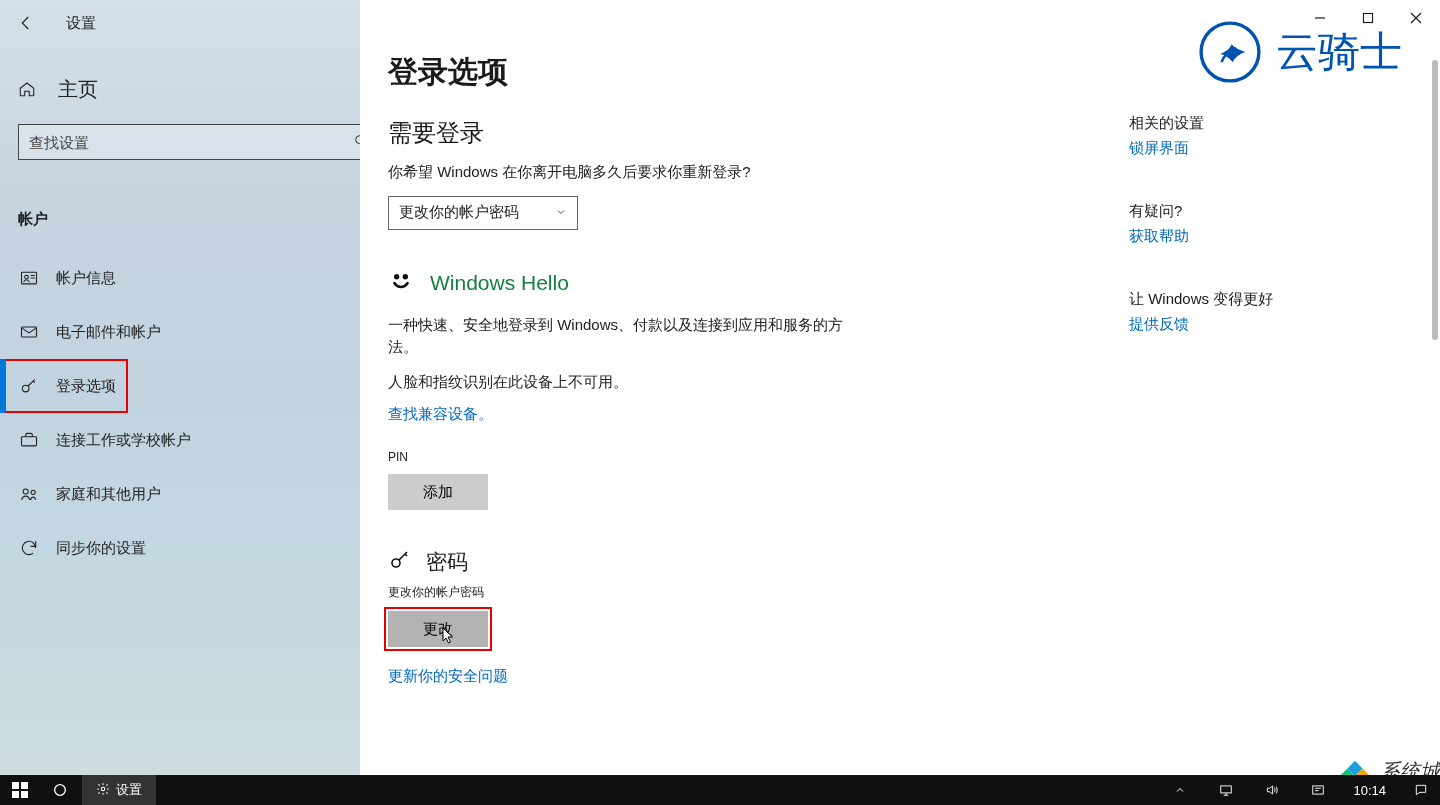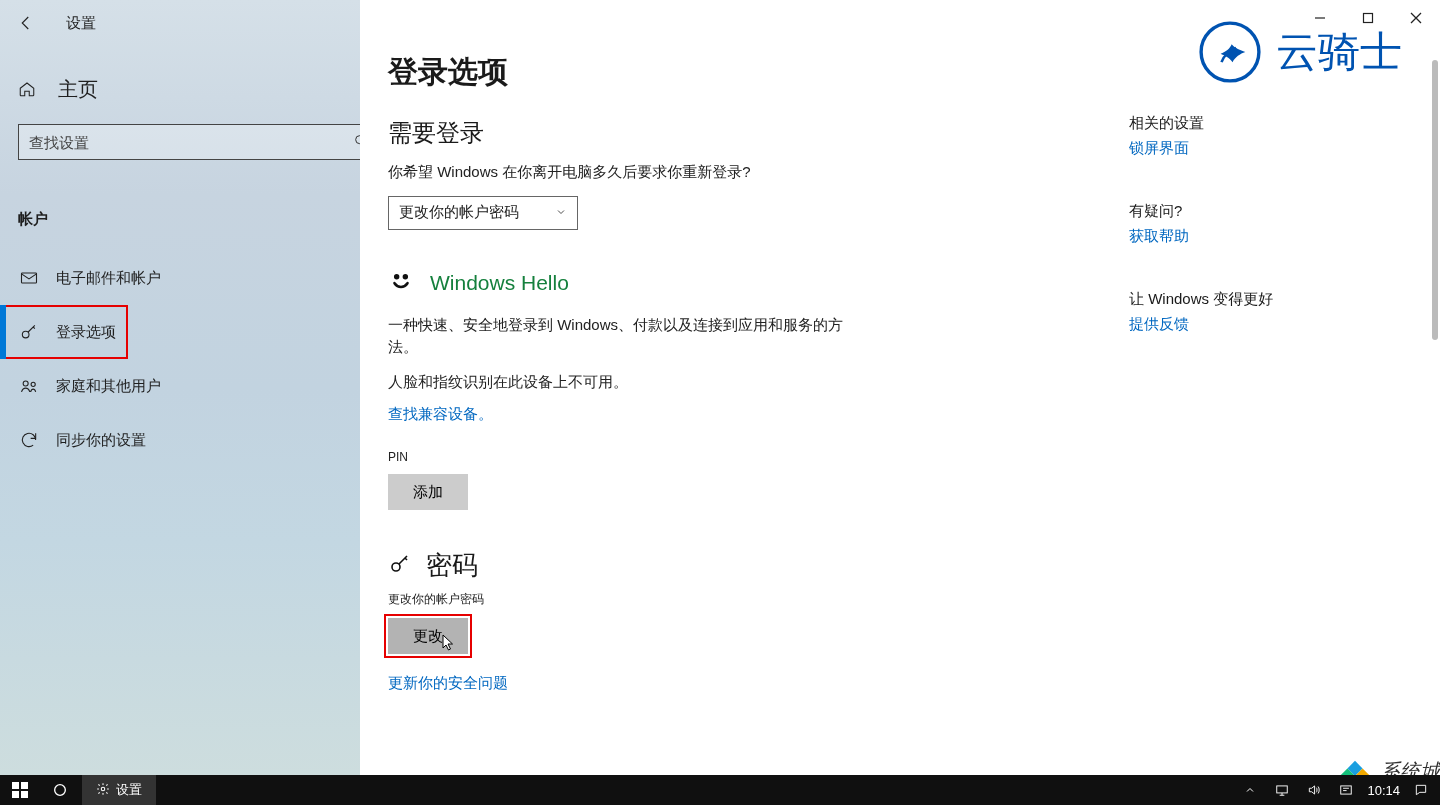--- a/index.html
+++ b/index.html
@@ -143,25 +143,25 @@
   height: 34px;
   border:1px solid #666;
   display:flex;align-items:center;justify-content:space-between;
   padding:0 10px;font-size:15px;color:#222;margin-bottom:38px;
 }
 .hello-row{display:flex;align-items:center;margin-bottom:16px}
 .hello-row .smile{margin-right:16px}
 .hello-row .hello-title{font-size:21px;color:#15803d}
 .link-text{font-size:15px;color:#0067c0;margin-bottom:16px;display:inline-block}
 .sublabel{font-size:12px;color:#222;margin-bottom:10px}
-.gray-btn{width:80px;height:36px;background:#ccc;border:none;font-size:15px;display:flex;align-items:center;justify-content:center;margin-bottom:38px}
+.gray-btn{width:100px;height:36px;background:#ccc;border:none;font-size:15px;display:flex;align-items:center;justify-content:center;margin-bottom:38px}
 .gray-btn.pressed{background:#b3b3b3}
 .key-row{display:flex;align-items:center;margin-bottom:8px}
 .key-row .key-icon{margin-right:14px}
-.key-row .key-title{font-size:26px;color:#1a1a1a}
+.key-row .key-title{font-size:21px;color:#1a1a1a}
 .red-highlight{outline:2px solid #e60000;outline-offset:2px}
 
 
 .right-col{position:absolute;right:11px;top:0;width:300px;height:668px;padding-top:114px;padding-left:0;font-size:15px;color:#1a1a1a}
 .right-col .rc-heading{margin-bottom:6px}
 .right-col .rc-link{color:#0067c0;margin-bottom:44px;display:block}
 
 
 .win-controls{position:absolute;top:0;right:0;height:36px;display:flex}
 .win-btn{width:48px;display:flex;align-items:center;justify-content:center;color:#1a1a1a}
@@ -173,21 +173,21 @@
 
 .watermark{position:absolute;right:0;bottom:10px;display:flex;align-items:center;font-size:20px;color:#333;font-style:italic}
 .watermark svg{margin-right:6px}
 
 
 .taskbar{position:absolute;left:0;right:0;bottom:0;height:30px;background:#101010;display:flex;align-items:center;color:#fff;font-size:13px}
 .taskbar .bar-left{display:flex;align-items:center;height:100%}
 .taskbar-btn{width:40px;height:100%;display:flex;align-items:center;justify-content:center}
 .task-app{background:#333;height:100%;display:flex;align-items:center;padding:0 14px;margin-left:2px}
 .task-app .gear{margin-right:6px}
-.bar-right{margin-left:auto;display:flex;align-items:center;gap:10px;padding-right:8px}
+.bar-right{margin-left:auto;display:flex;align-items:center;gap:24px;padding-right:8px}
 .bar-right .tray-icon{display:flex;align-items:center;justify-content:center;width:22px}
 
 
 .scroll{position:absolute;right:0;top:0;bottom:0;width:10px;background:transparent}
 .scroll-thumb{position:absolute;right:2px;top:60px;width:6px;height:280px;background:#bbb;border-radius:3px}
 
 </style>
 </head>
 <body>
 
@@ -217,20 +217,31 @@
         <svg width="16" height="16" viewBox="0 0 24 24" fill="none" stroke="#333" stroke-width="1.5">
             <circle cx="10" cy="10" r="6"></circle>
             <path d="M20 20l-5-5"></path>
           </svg>
       </span>
     </div>
   </div>
 
   <div class="category-label">帐户</div>
 
+  <div class="side-item">
+    <span class="item-icon-wrap">
+      <svg width="20" height="20" viewBox="0 0 24 24" fill="none" stroke="#222" stroke-width="1.3">
+          <rect x="3" y="5" width="18" height="14" rx="1"></rect>
+          <circle cx="9" cy="11" r="2.2"></circle>
+          <path d="M5.5 17c.8-2 2.3-3 3.5-3s2.7 1 3.5 3"></path>
+          <path d="M14 9h5M14 12h5"></path>
+        </svg>
+    </span>
+    <span>帐户信息</span>
+  </div>
 
   <div class="side-item">
     <span class="item-icon-wrap">
       <svg width="20" height="20" viewBox="0 0 24 24" fill="none" stroke="#222" stroke-width="1.3">
           <rect x="3" y="6" width="18" height="12" rx="1"></rect>
           <path d="M3 7l9 6 9-6"></path>
         </svg>
     </span>
     <span>电子邮件和帐户</span>
   </div>
@@ -238,20 +249,29 @@
   <div class="side-item active red-box">
     <span class="item-icon-wrap">
       <svg width="20" height="20" viewBox="0 0 24 24" fill="none" stroke="#222" stroke-width="1.3">
           <circle cx="8" cy="15" r="4"></circle>
           <path d="M11 12l8-8M17 6l2 2"></path>
         </svg>
     </span>
     <span>登录选项</span>
   </div>
 
+  <div class="side-item">
+    <span class="item-icon-wrap">
+      <svg width="20" height="20" viewBox="0 0 24 24" fill="none" stroke="#222" stroke-width="1.3">
+          <rect x="3" y="8" width="18" height="11" rx="1"></rect>
+          <path d="M8 8V6a2 2 0 0 1 2-2h4a2 2 0 0 1 2 2v2"></path>
+        </svg>
+    </span>
+    <span>连接工作或学校帐户</span>
+  </div>
 
   <div class="side-item">
     <span class="item-icon-wrap">
       <svg width="20" height="20" viewBox="0 0 24 24" fill="none" stroke="#222" stroke-width="1.3">
           <circle cx="8" cy="9" r="3"></circle>
           <circle cx="17" cy="10" r="2.5"></circle>
           <path d="M3 19c1-3 3-4.5 5-4.5s4 1.5 5 4.5M14 19c.6-2.2 2-3.3 3-3.3s2.4 1.1 3 3.3"></path>
         </svg>
     </span>
     <span>家庭和其他用户</span>

